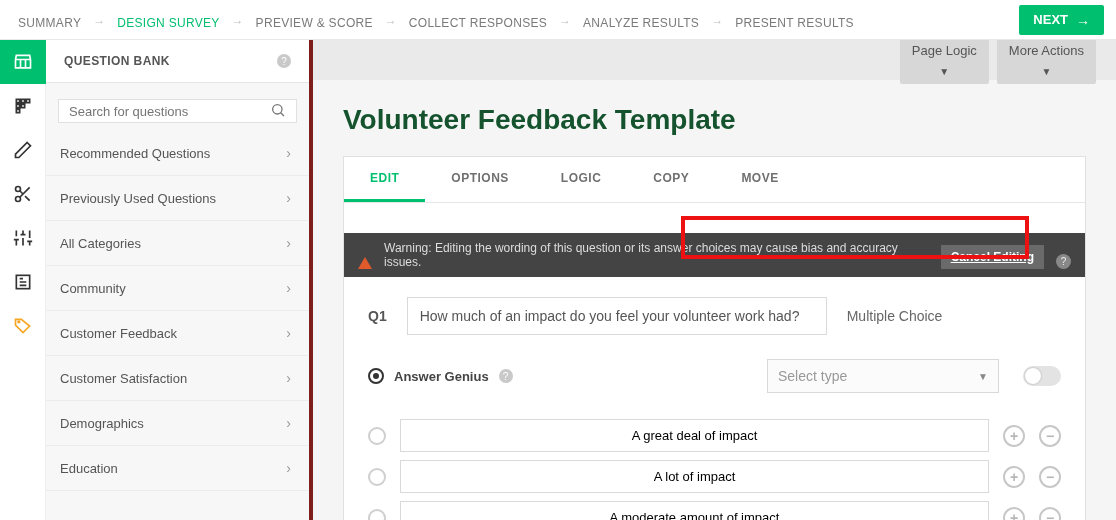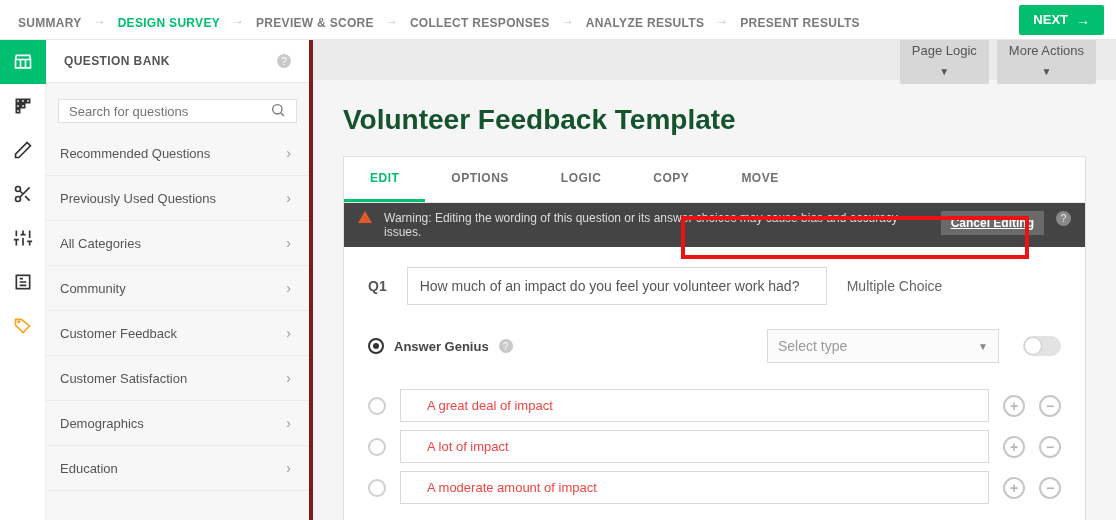--- a/index.html
+++ b/index.html
@@ -1,21 +1,21 @@
 <!DOCTYPE html>
 <html><head>
 <meta charset="utf-8">
 <style>
   * { box-sizing: border-box; margin: 0; padding: 0; font-family: -apple-system, BlinkMacSystemFont, "Segoe UI", Helvetica, Arial, sans-serif; }
   body { width: 1116px; height: 520px; background: #fff; overflow: hidden; color: #333; font-size: 13px; }
 
   
   .top-nav { display: flex; align-items: center; height: 40px; padding: 0 12px; border-bottom: 1px solid #e8e8e8; }
   .steps { display: flex; align-items: center; gap: 6px; }
-  .step { font-size: 12px; font-weight: 700; letter-spacing: .3px; color: #7a7a7a; padding: 12px 6px; cursor: pointer; border-bottom: 3px solid transparent; margin-top: 9px; }
+  .step { font-size: 12px; font-weight: 400; letter-spacing: .3px; color: #7a7a7a; padding: 12px 6px; cursor: pointer; border-bottom: 3px solid transparent; margin-top: 9px; }
   .step.active { color: #00bf6f; border-bottom-color: #00bf6f; }
   .step-sep { color: #bfbfbf; font-size: 12px; }
   .top-spacer { flex: 1; }
   .next-btn { background: #00bf6f; color: #fff; font-weight: 700; font-size: 13px; padding: 7px 14px; border-radius: 2px; display: flex; align-items: center; gap: 8px; cursor: pointer; }
   .next-btn .arrow { font-size: 14px; font-weight: 700; }
 
   
   .main { display: flex; height: calc(100% - 40px); }
 
   
@@ -51,21 +51,21 @@
   .survey-title { color: #14532d; font-size: 28px; font-weight: 700; padding: 24px 30px 10px 30px; }
 
   .editor-card { margin: 10px 30px 0 30px; background: #fff; border: 1px solid #e0e0e0; position: relative; }
 
   .tab-row { display: flex; border-bottom: 1px solid #e6e6e6; position: relative; }
   .tab { font-size: 12px; font-weight: 700; letter-spacing: .5px; color: #707070; padding: 14px 26px; cursor: pointer; border-bottom: 3px solid transparent; }
   .tab.active { color: #00bf6f; border-bottom-color: #00bf6f; }
 
   .redbox { position: absolute; border: 4px solid #e11; pointer-events: none; top: 176px; left: 368px; width: 348px; height: 43px; }
 
-  .warn-bar { background: #444; color: #ddd; display: flex; align-items: flex-start; padding: 8px 14px; font-size: 12px; gap: 12px; }
+  .warn-bar { background: #444; color: #ddd; display: flex; align-items: flex-end; padding: 8px 14px; font-size: 12px; gap: 12px; margin-top: 30px; }
   .warn-bar .tri { width: 0; height: 0; border-left: 7px solid transparent; border-right: 7px solid transparent; border-bottom: 12px solid #e05a2b; }
   .warn-bar .msg { flex: 1; }
   .warn-bar .cancel { background: #6a6a6a; color: #fff; text-decoration: underline; font-weight: 600; padding: 5px 10px; cursor: pointer; }
   .warn-bar .q { width: 15px; height: 15px; border-radius: 50%; background: #888; color: #eee; font-size: 10px; display: flex; align-items: center; justify-content: center; }
 
   .q-row { display: flex; align-items: center; padding: 20px 24px; gap: 20px; }
   .q-num { font-weight: 700; color: #555; font-size: 14px; }
   .q-input { flex: 1; border: 1px solid #d9d9d9; padding: 10px 12px; font-size: 14px; color: #555; background: #fff; max-width: 420px; }
   .q-type { color: #666; font-size: 14px; }
 
@@ -76,21 +76,21 @@
   .genius-help { width: 14px; height: 14px; border-radius: 50%; background: #c9c9c9; color: #fff; font-size: 10px; display: flex; align-items: center; justify-content: center; }
   .genius-spacer { flex: 1; }
   .select-type { width: 232px; border: 1px solid #d9d9d9; background: #fbfbfb; color: #999; font-size: 14px; padding: 8px 10px; display: flex; align-items: center; }
   .select-type .caret { margin-left: auto; color: #888; font-size: 10px; }
   .toggle { width: 38px; height: 20px; background: #e3e3e3; border-radius: 10px; position: relative; margin-left: 14px; }
   .toggle::after { content: ""; position: absolute; left: 2px; top: 2px; width: 16px; height: 16px; background: #fff; border-radius: 50%; box-shadow: 0 0 2px rgba(0,0,0,.3); }
 
   .answers { padding: 2px 24px 10px 24px; }
   .ans-row { display: flex; align-items: center; gap: 14px; margin: 8px 0; }
   .radio { width: 18px; height: 18px; border: 2px solid #cfcfcf; border-radius: 50%; flex-shrink: 0; }
-  .ans-input { flex: 1; border: 1px solid #d9d9d9; padding: 8px 26px; font-size: 13px; color: #ef4444; background: #fff; }
+  .ans-input { flex: 1; border: 1px solid #d9d9d9; padding: 8px 26px; font-size: 13px; color: #000000; background: #fff; text-align: center; }
   .circ-btn { width: 22px; height: 22px; border: 2px solid #c7c7c7; border-radius: 50%; color: #b6b6b6; display: flex; align-items: center; justify-content: center; font-size: 14px; font-weight: 700; cursor: pointer; }
 </style>
 </head>
 <body>
 
 <div class="top-nav">
   <div class="steps">
     <span class="step">SUMMARY</span>
     <span class="step-sep">→</span>
     <span class="step active">DESIGN SURVEY</span>

